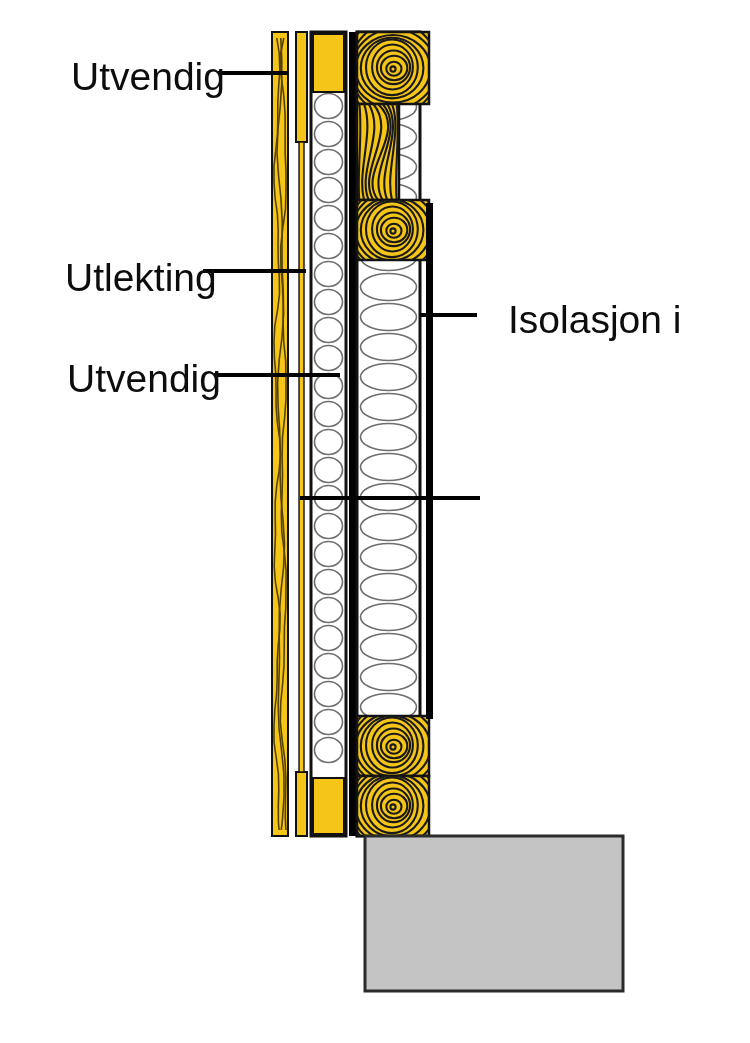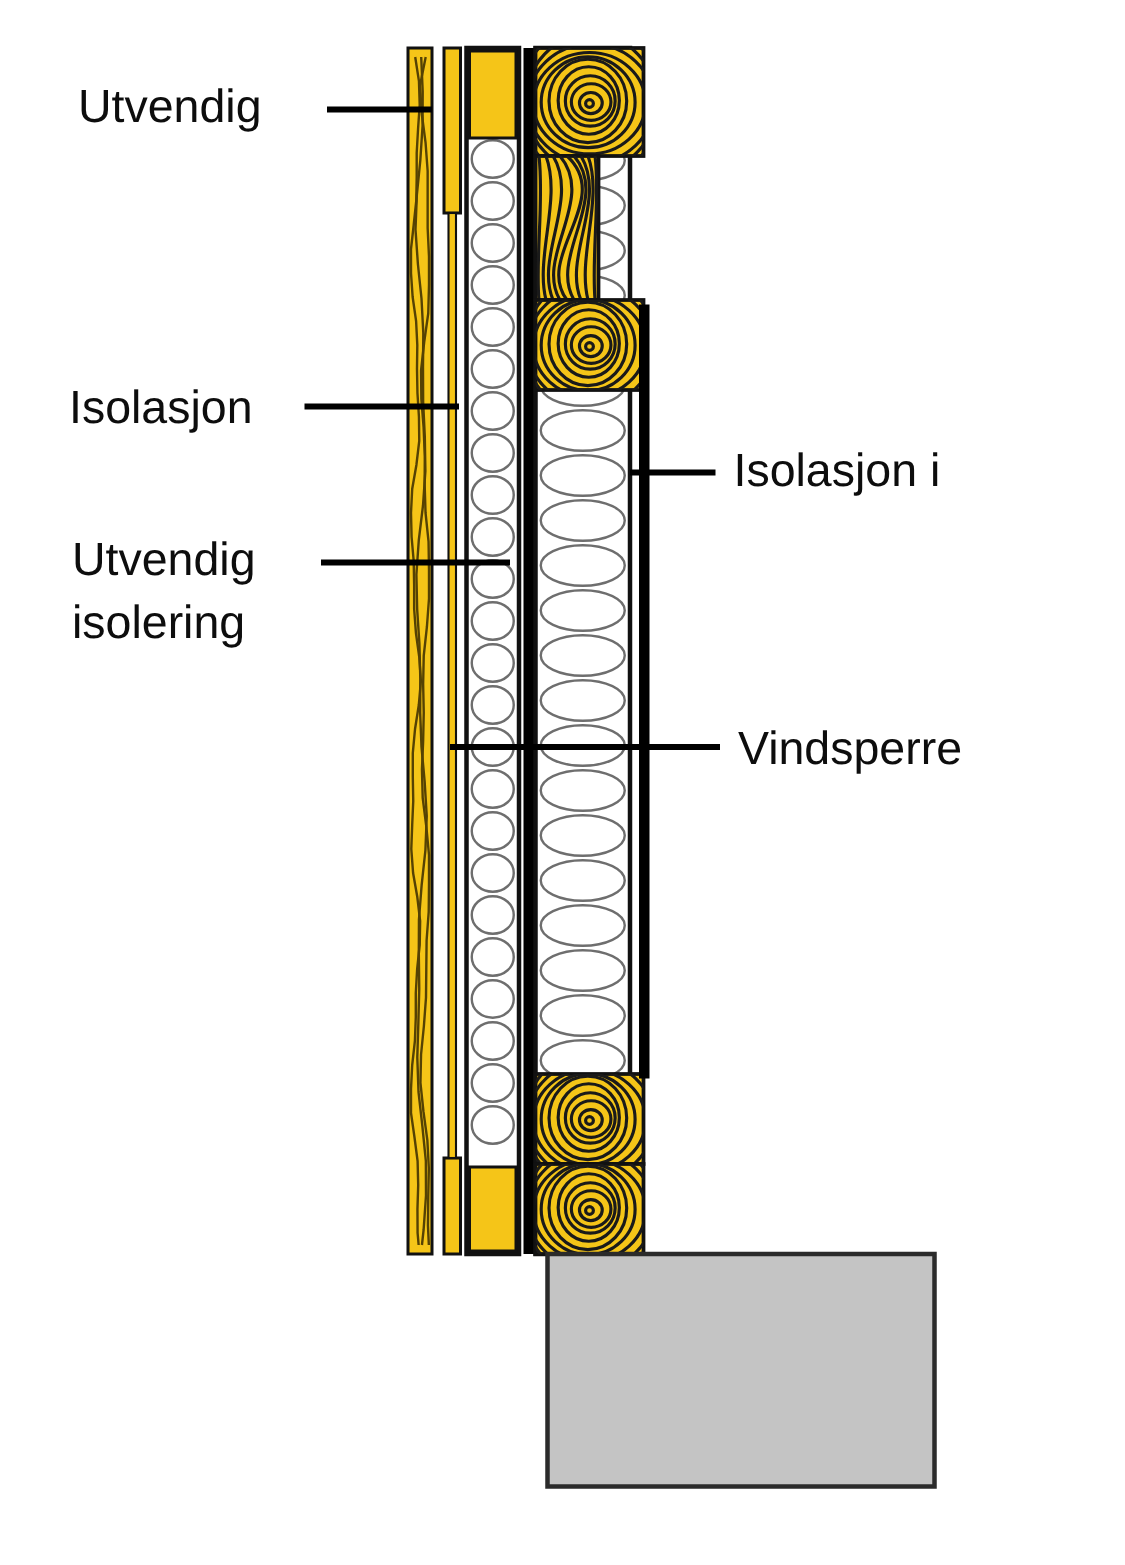--- a/index.html
+++ b/index.html
@@ -20,24 +20,25 @@
   #diagram {
     position: absolute;
     left: 0;
     top: 0;
     width: 750px;
     height: 1043px;
   }
   .lbl {
     position: absolute;
     color: #0d0d0d;
-    font-size: 31px;
+    font-size: 39px;
     line-height: 1.37;
     white-space: pre;
     font-family: "Liberation Sans", sans-serif;
+    margin-left: 19px;
   }
   .lbl-left  { text-align: left; }
   .lbl-right { text-align: left; }
 </style>
 </head>
 <body>
 
 <div id="stage">
 
   <svg id="diagram" viewBox="0 0 750 1043" width="750" height="1043">
@@ -242,18 +243,17 @@
     <g id="g-leaders">
         <line x1="218" y1="73" x2="288" y2="73" stroke="#000000" stroke-width="4"></line>
         <line x1="203" y1="271" x2="306" y2="271" stroke="#000000" stroke-width="4"></line>
         <line x1="214" y1="375" x2="340" y2="375" stroke="#000000" stroke-width="4"></line>
         <line x1="420" y1="315" x2="477" y2="315" stroke="#000000" stroke-width="4"></line>
         <line x1="300" y1="498" x2="480" y2="498" stroke="#000000" stroke-width="4"></line>
       </g>
   </svg>
 
   <div class="lbl lbl-left" style="left: 52px; top: 50px;"><div>Utvendig</div></div>
-  <div class="lbl lbl-left" style="left: 46px; top: 251px;"><div>Isolasjon</div></div>
-  <div class="lbl lbl-left" style="left: 48px; top: 352px;"><div>Utvendig</div><div>isolering</div></div>
+  <div class="lbl lbl-left" style="left: 46px; top: 251px;"><div>Utlekting</div></div>
+  <div class="lbl lbl-left" style="left: 48px; top: 352px;"><div>Utvendig</div></div>
   <div class="lbl lbl-right" style="left: 489px; top: 293px;"><div>Isolasjon i</div></div>
-  <div class="lbl lbl-right" style="left: 492px; top: 478px;"><div>Vindsperre</div></div>
 
 </div>
 
 </body></html>

